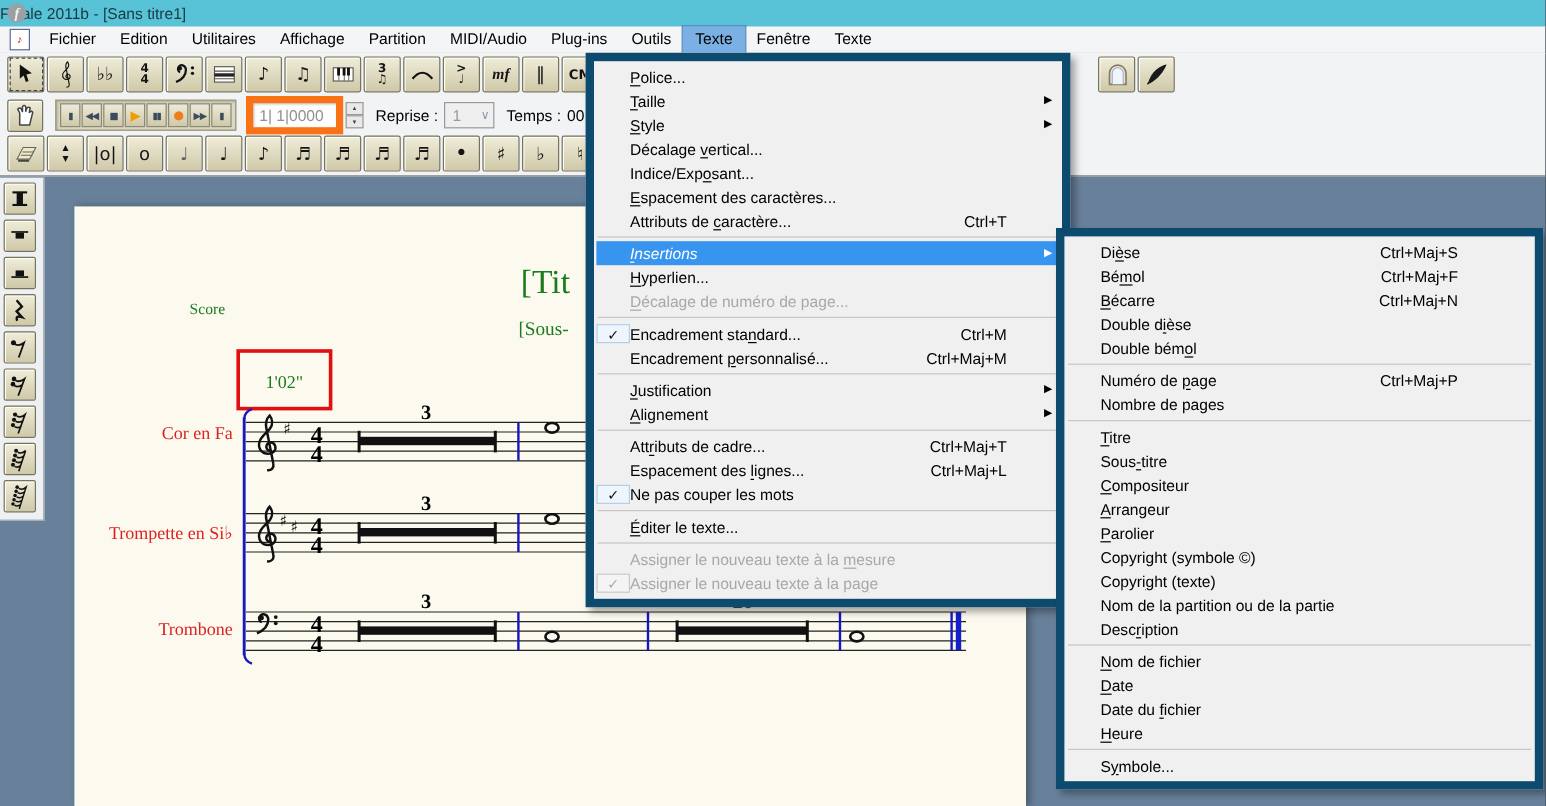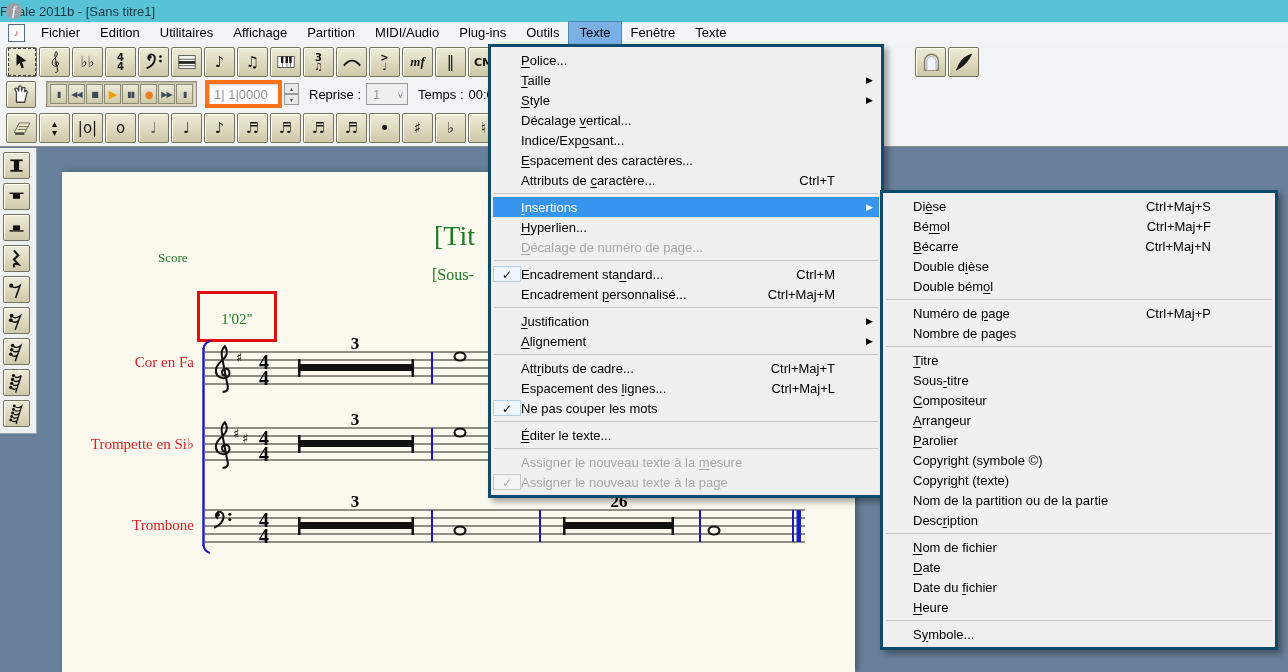--- a/index.html
+++ b/index.html
@@ -41,21 +41,21 @@
   
   #row2{position:absolute;left:6px;top:36px;display:flex;align-items:center;}
   .handbtn{width:30px;height:27px;margin-right:10px;}
   .tpanel{display:flex;gap:1px;background:#dcd7bf;border:1px solid #97917b;padding:2px 3px;
           box-shadow:inset 1px 1px 2px rgba(0,0,0,.2);}
   .tpb{width:17px;height:20px;background:linear-gradient(180deg,#eceadb,#cfc9a8);
        border:1px solid #8a8a76;display:flex;align-items:center;justify-content:center;padding:0;}
   .tpb .gl{font-size:8px;color:#3c4c5c;letter-spacing:-1px;font-family:"DejaVu Sans",sans-serif;}
   .tpb[data-name="play-button"] .gl{font-size:11px;color:#f09d00;}
   .tpb[data-name="record-button"] .gl{font-size:10px;color:#ee7d1a;}
-  .counter{margin-left:8px;width:64px;height:20px;background:#fff;border:4px solid #f97316;
+  .counter{margin-left:8px;width:64px;height:20px;background:#fff;border:6px solid #f97316;
            box-shadow:inset 1px 1px 2px #ccc;color:#909090;display:flex;align-items:center;padding-left:5px;}
   .spinner{display:flex;flex-direction:column;margin-left:2px;}
   .spb{width:15px;height:11px;background:#e9e9e9;border:1px solid #9a9a9a;font-size:5px;color:#444;
        display:flex;align-items:center;justify-content:center;padding:0;}
   .lab{margin-left:10px;color:#000;}
   .dd{margin-left:5px;width:34px;height:20px;background:#efefef;border:1px solid #9a9a9a;display:flex;
       align-items:center;color:#9a9a9a;padding-left:6px;position:relative;}
   .dd .chev{position:absolute;right:3px;color:#8a9aa8;font-size:10px;}
   .val{margin-left:5px;color:#000;}
   
@@ -67,34 +67,34 @@
   .page{position:absolute;left:62px;top:172px;width:793px;height:500px;background:#fcfaef;
         box-shadow:3px 0 6px rgba(0,0,0,.3);z-index:2;}
   .page svg.score{position:absolute;left:0;top:0;}
   .greens{color:#1d7b1f;font-family:"Liberation Serif","DejaVu Serif",serif;position:absolute;}
   .reds{color:#df2020;font-family:"Liberation Serif","DejaVu Serif",serif;position:absolute;
         width:132px;text-align:right;font-size:15px;}
   .durbox{position:absolute;left:135px;top:119px;width:74px;height:45px;border:3px solid #e01010;
           display:flex;align-items:center;justify-content:center;}
   .durbox span{color:#1d7b1f;font-family:"Liberation Serif","DejaVu Serif",serif;font-size:15px;padding-top:6px;}
   
-  .menu{position:absolute;background:#f0f0f0;border:3px solid #0c4a6e;box-shadow:4px 4px 6px rgba(0,0,0,.35);
+  .menu{position:absolute;background:#f0f0f0;border:7px solid #0c4a6e;box-shadow:4px 4px 6px rgba(0,0,0,.35);
         z-index:40;padding:3px 0;}
   #texteMenu{left:488px;top:44px;width:390px;}
   #insertMenu{left:880px;top:190px;width:392px;}
   .mi{height:20px;display:flex;align-items:center;margin:0 2px;position:relative;color:#000;}
   .mi .mck{width:28px;text-align:center;font-family:"DejaVu Sans",sans-serif;font-size:12px;color:#111;}
   .mi .mck.on{border:1px solid #b5cfe7;background:#eef5fc;height:16px;line-height:16px;box-sizing:border-box;}
   .mi.dis .mck.on{border-color:#c9c9c9;background:#f4f4f4;color:#ababab;}
   .mi .mlb{flex:0 0 auto;}
   .mi .msc{margin-left:auto;padding-right:44px;}
   #insertMenu .mi .msc{padding-right:62px;}
   .mi .mar{position:absolute;right:6px;font-size:9px;font-family:"DejaVu Sans",sans-serif;}
   .mi.dis{color:#a8a8a8;}
-  .mi.hl{background:#3794ef;color:#fff;}
+  .mi.hl{background:#3794ef;color:#fff;font-style:italic;}
   .msep{height:1px;background:#c6c6c6;margin:3px 3px;}
   .mi u{text-underline-offset:2px;}
 </style>
 </head>
 <body>
 
 <svg width="0" height="0" style="position:absolute">
   <defs>
     <symbol id="sym-cursor" viewBox="0 0 24 24">
         <path d="M6 3 L17 11 L12 12 L14 18 L11.5 19 L9.5 13 L6 16 Z" fill="#111"></path>

